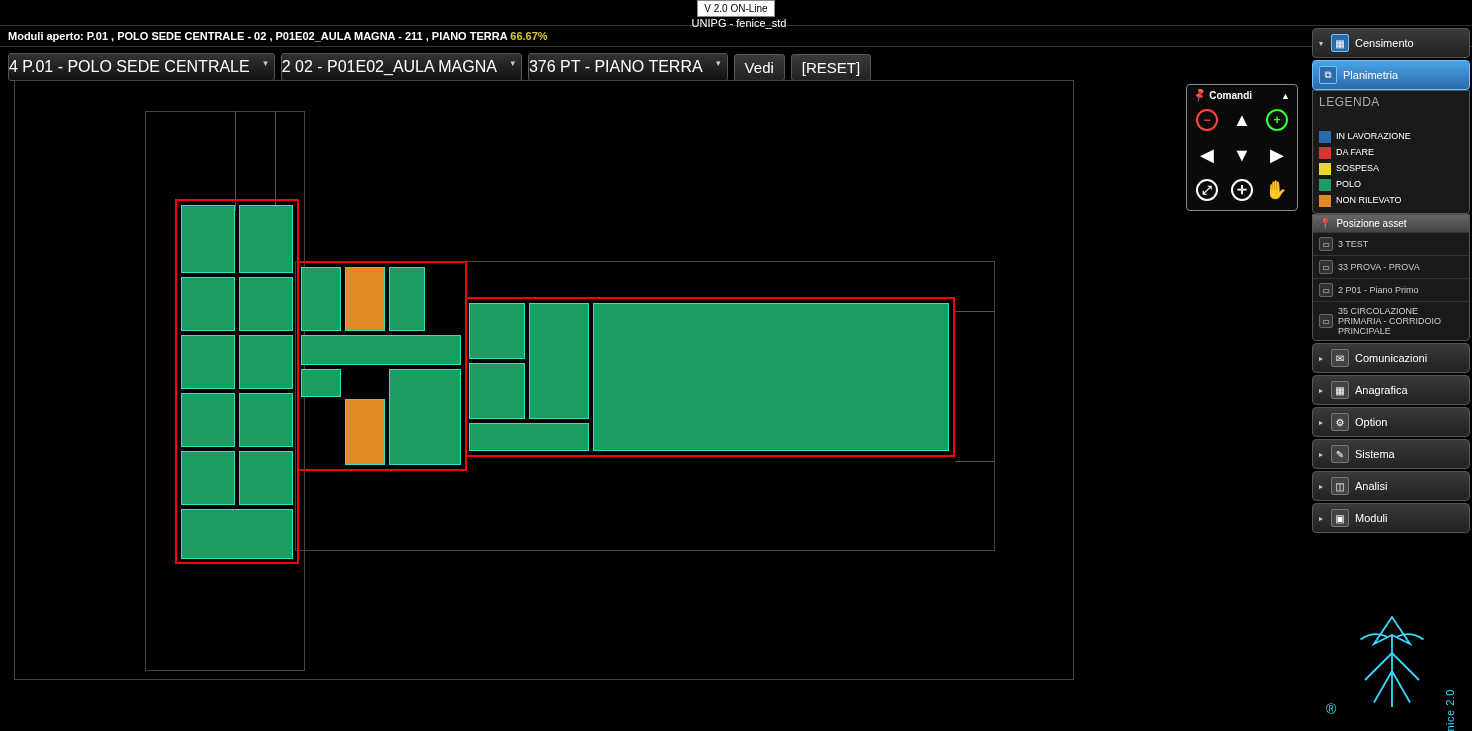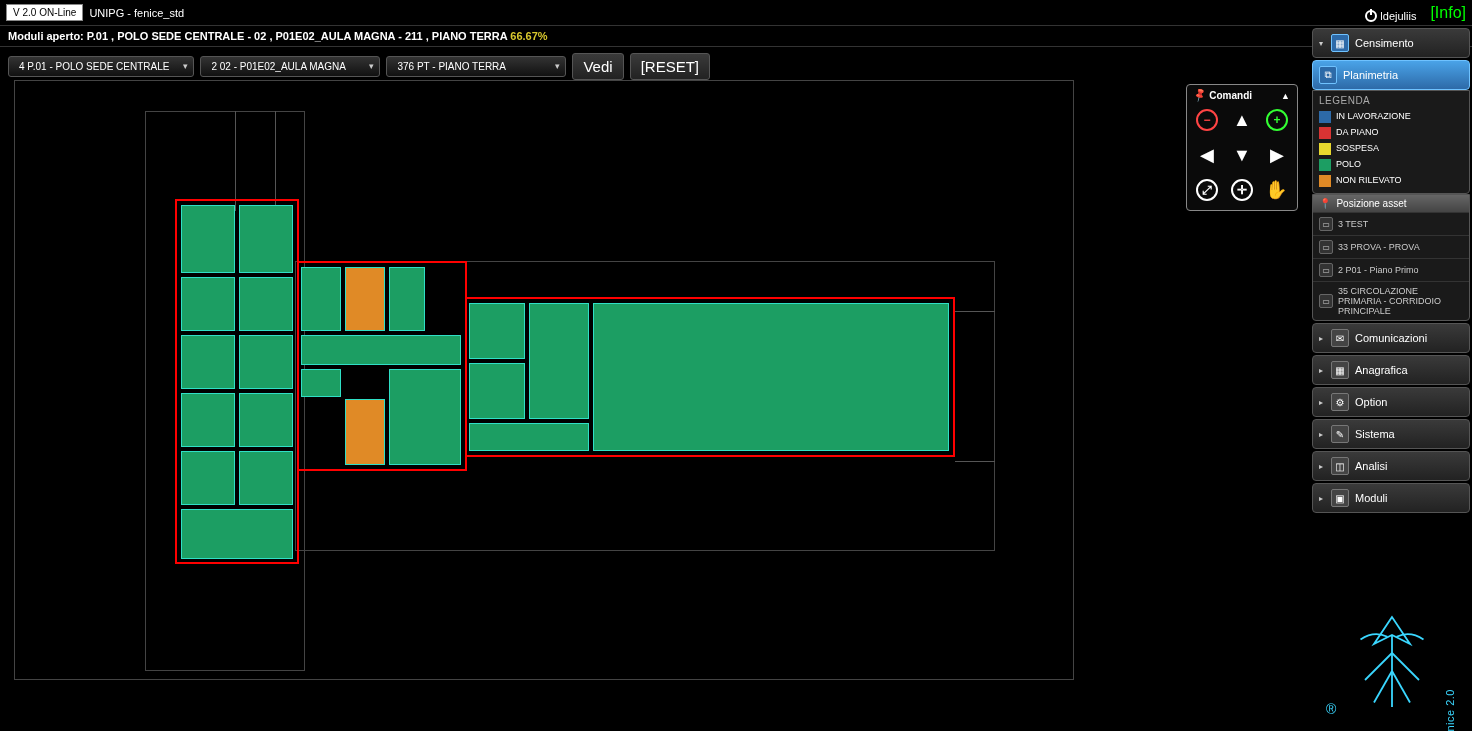--- a/index.html
+++ b/index.html
@@ -7,20 +7,21 @@
     width: 1472px; height: 731px;
     background: #000; color: #fff;
     font-family: Arial, sans-serif; font-size: 11px;
     overflow: hidden; position: relative;
   }
   .topbar {
     height: 26px; background: #000;
     display: flex; align-items: center;
     border-bottom: 1px solid #333;
     padding: 0 6px;
+    flex-direction: column;
   }
   .version-badge {
     background: #fff; color: #000; padding: 2px 6px; font-size: 10px;
     border: 1px solid #888;
   }
   .app-title { margin-left: 6px; font-size: 11px; color: #fff; }
   .topbar-right { margin-left: auto; display: flex; align-items: flex-end; gap: 14px; }
   .power { display: flex; align-items: center; gap: 3px; font-size: 11px; }
   .power-icon { width: 12px; height: 12px; border: 2px solid #fff; border-radius: 50%; position: relative; }
   .power-icon::after { content:""; position:absolute; top:-3px; left:50%; width:2px; height:6px; background:#fff; margin-left:-1px; }
@@ -30,21 +31,21 @@
     background: #000; padding: 4px 8px; font-size: 11px; font-weight: bold;
     border-bottom: 1px solid #333;
   }
   .subheader .pct { color: #d9c82e; }
 
   .toolbar {
     background: #000; padding: 6px 8px; display: flex; gap: 6px; align-items:center;
   }
   .dropdown {
     background: linear-gradient(#333,#111); color:#fff; border:1px solid #555;
-    padding: 4px 24px 4px 10px; font-size: 10px; border-radius:3px;
+    padding: 4px 24px 4px 0; font-size: 16px; border-radius:3px;
     position:relative; min-width:180px;
   }
   .dropdown::after { content:"▾"; position:absolute; right:6px; top:4px; font-size:9px; color:#ccc;}
   .btn {
     background: linear-gradient(#3a3a3a,#222); color:#fff; border:1px solid #555;
     padding:4px 10px; font-size:15px; border-radius:3px; cursor:pointer;
   }
 
   .main-area {
     position:absolute; top:80px; left:14px; width:1060px; height:600px;
@@ -90,21 +91,21 @@
   }
   .side-item.active { background:linear-gradient(#4aa3e8,#2d6aa8); border-color:#6fc2ff; }
   .side-item .arrow { font-size:8px; color:#ccc; width:6px;}
   .side-icon { width:18px; height:18px; background:#2d6aa8; border:1px solid #6fc2ff; border-radius:2px; display:flex; align-items:center; justify-content:center; font-size:10px;}
   .side-icon.dark { background:#444; border-color:#777;}
 
   .legend-box {
     background:#1a1a1a; border:1px solid #555; border-radius:0 0 4px 4px;
     padding:4px 6px; font-size:9px; margin-top:-2px;
   }
-  .legend-title { font-size:10px; color:#aaa; letter-spacing:0.5px; margin-bottom:3px; }
+  .legend-title { font-size:12px; color:#aaa; letter-spacing:0.5px; margin-bottom:20px; }
   .legend-row { display:flex; gap:5px; padding:2px 0;}
   .legend-sw { width:12px; height:12px; }
 
   .asset-box {
     background:#1a1a1a; border:1px solid #555; border-radius:0 0 4px 4px;
     margin-top:-2px; font-size:9px;
   }
   .asset-header {
     background:linear-gradient(#666,#444); padding:3px 6px; font-size:10px;
     display:flex; align-items:center; gap:5px;
@@ -231,21 +232,21 @@
     <span>Planimetria</span>
   </div>
   <div class="legend-box">
     <div class="legend-title">LEGENDA</div>
     <div class="legend-row">
         <span class="legend-sw" style="background:#2d6aa8"></span>
         <span>IN LAVORAZIONE</span>
       </div>
     <div class="legend-row">
         <span class="legend-sw" style="background:#d93333"></span>
-        <span>DA PIANO</span>
+        <span>DA FARE</span>
       </div>
     <div class="legend-row">
         <span class="legend-sw" style="background:#e8d82e"></span>
         <span>SOSPESA</span>
       </div>
     <div class="legend-row">
         <span class="legend-sw" style="background:#1c9e63"></span>
         <span>POLO</span>
       </div>
     <div class="legend-row">

